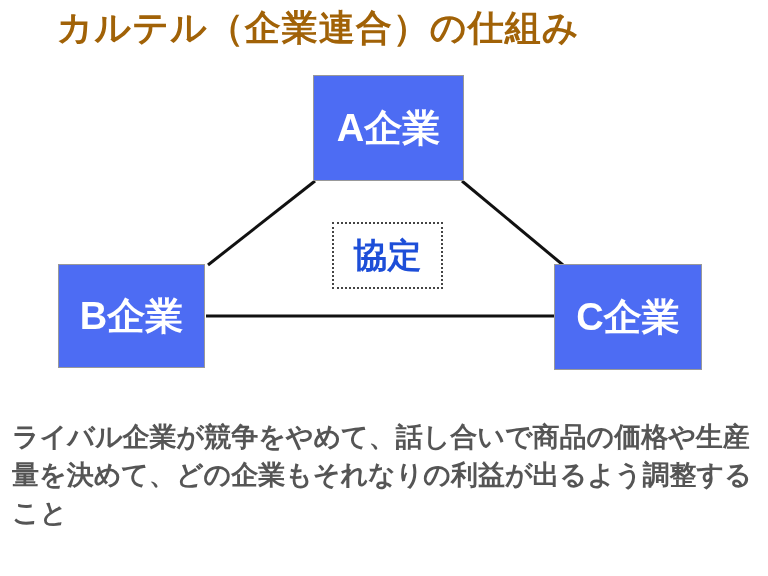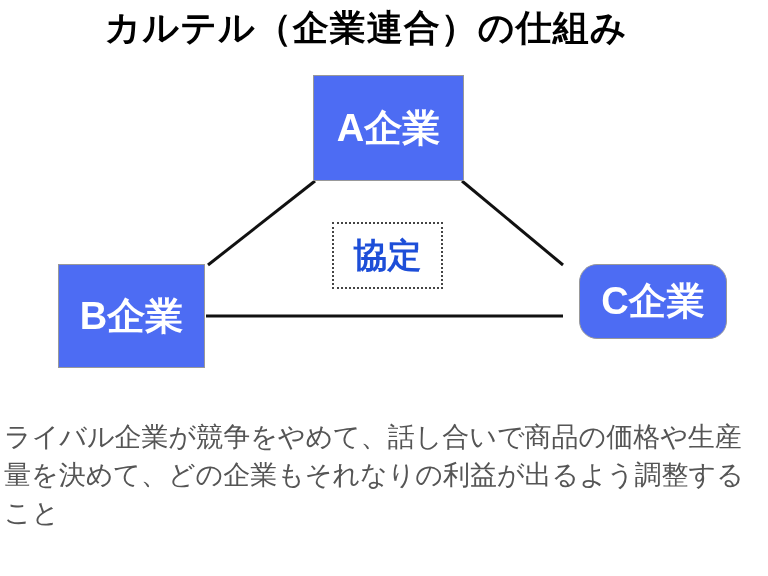--- a/index.html
+++ b/index.html
@@ -16,24 +16,23 @@
     overflow: hidden;
   }
   .title {
     position: absolute;
     top: 4px;
     left: 0;
     width: 636px;
     text-align: center;
     font-size: 36px;
     font-weight: 800;
-    color: #000000;
+    color: #a16207;
     letter-spacing: 1px;
     margin: 0;
-    padding-left: 48px;
   }
   .connectors {
     position: absolute;
     top: 0;
     left: 0;
     width: 768px;
     height: 576px;
     z-index: 1;
   }
   .node {
@@ -44,47 +43,47 @@
     display: flex;
     align-items: center;
     justify-content: center;
     color: #ffffff;
     font-size: 38px;
     font-weight: 800;
     box-sizing: border-box;
   }
   .node-a { left: 313px; top: 75px;  width: 151px; height: 106px; }
   .node-b { left: 58px;  top: 264px; width: 147px; height: 104px; }
-  .node-c { left: 579px; top: 264px; width: 148px; height: 75px; border-radius: 18px; }
+  .node-c { left: 554px; top: 264px; width: 148px; height: 106px; }
   .agreement {
     position: absolute;
     z-index: 3;
     left: 332px;
     top: 222px;
     width: 111px;
     height: 67px;
     background: #ffffff;
     border: 2px dotted #444444;
     display: flex;
     align-items: center;
     justify-content: center;
     color: #1d4ed8;
     font-size: 34px;
     font-weight: 800;
     box-sizing: border-box;
   }
   .description {
     position: absolute;
     z-index: 2;
-    left: 4px;
+    left: 12px;
     top: 418px;
     width: 752px;
     color: #555555;
     font-size: 27px;
-    font-weight: 400;
+    font-weight: 700;
     line-height: 38px;
     margin: 0;
   }
 </style>
 </head>
 <body>
 
 <div class="page">
 
   <h1 class="title">カルテル（企業連合）の仕組み</h1>

